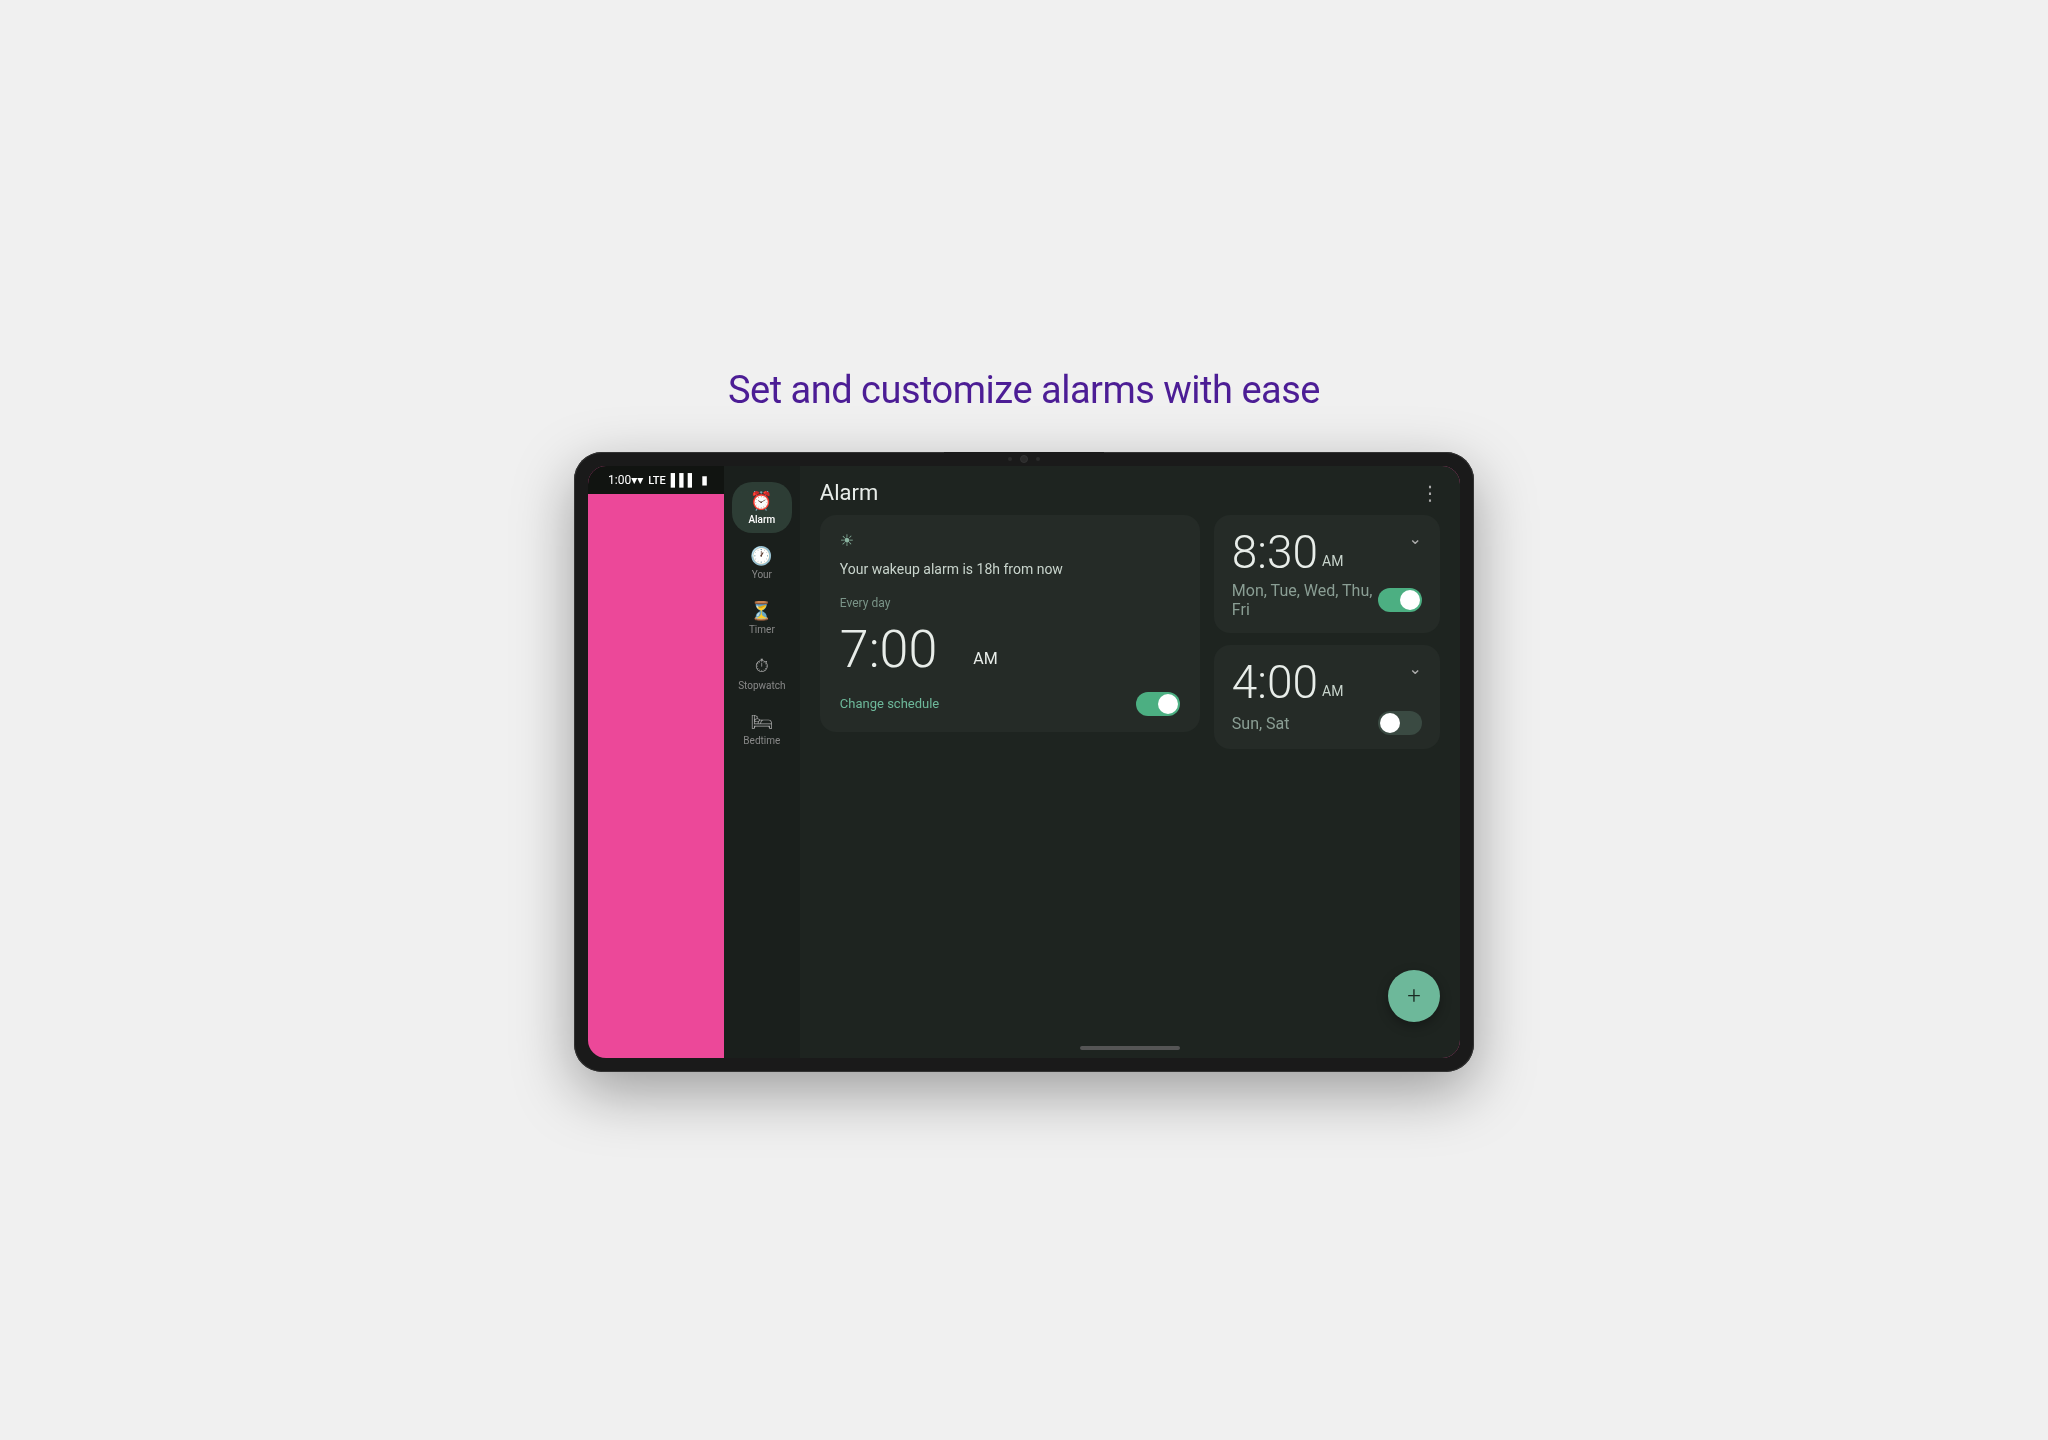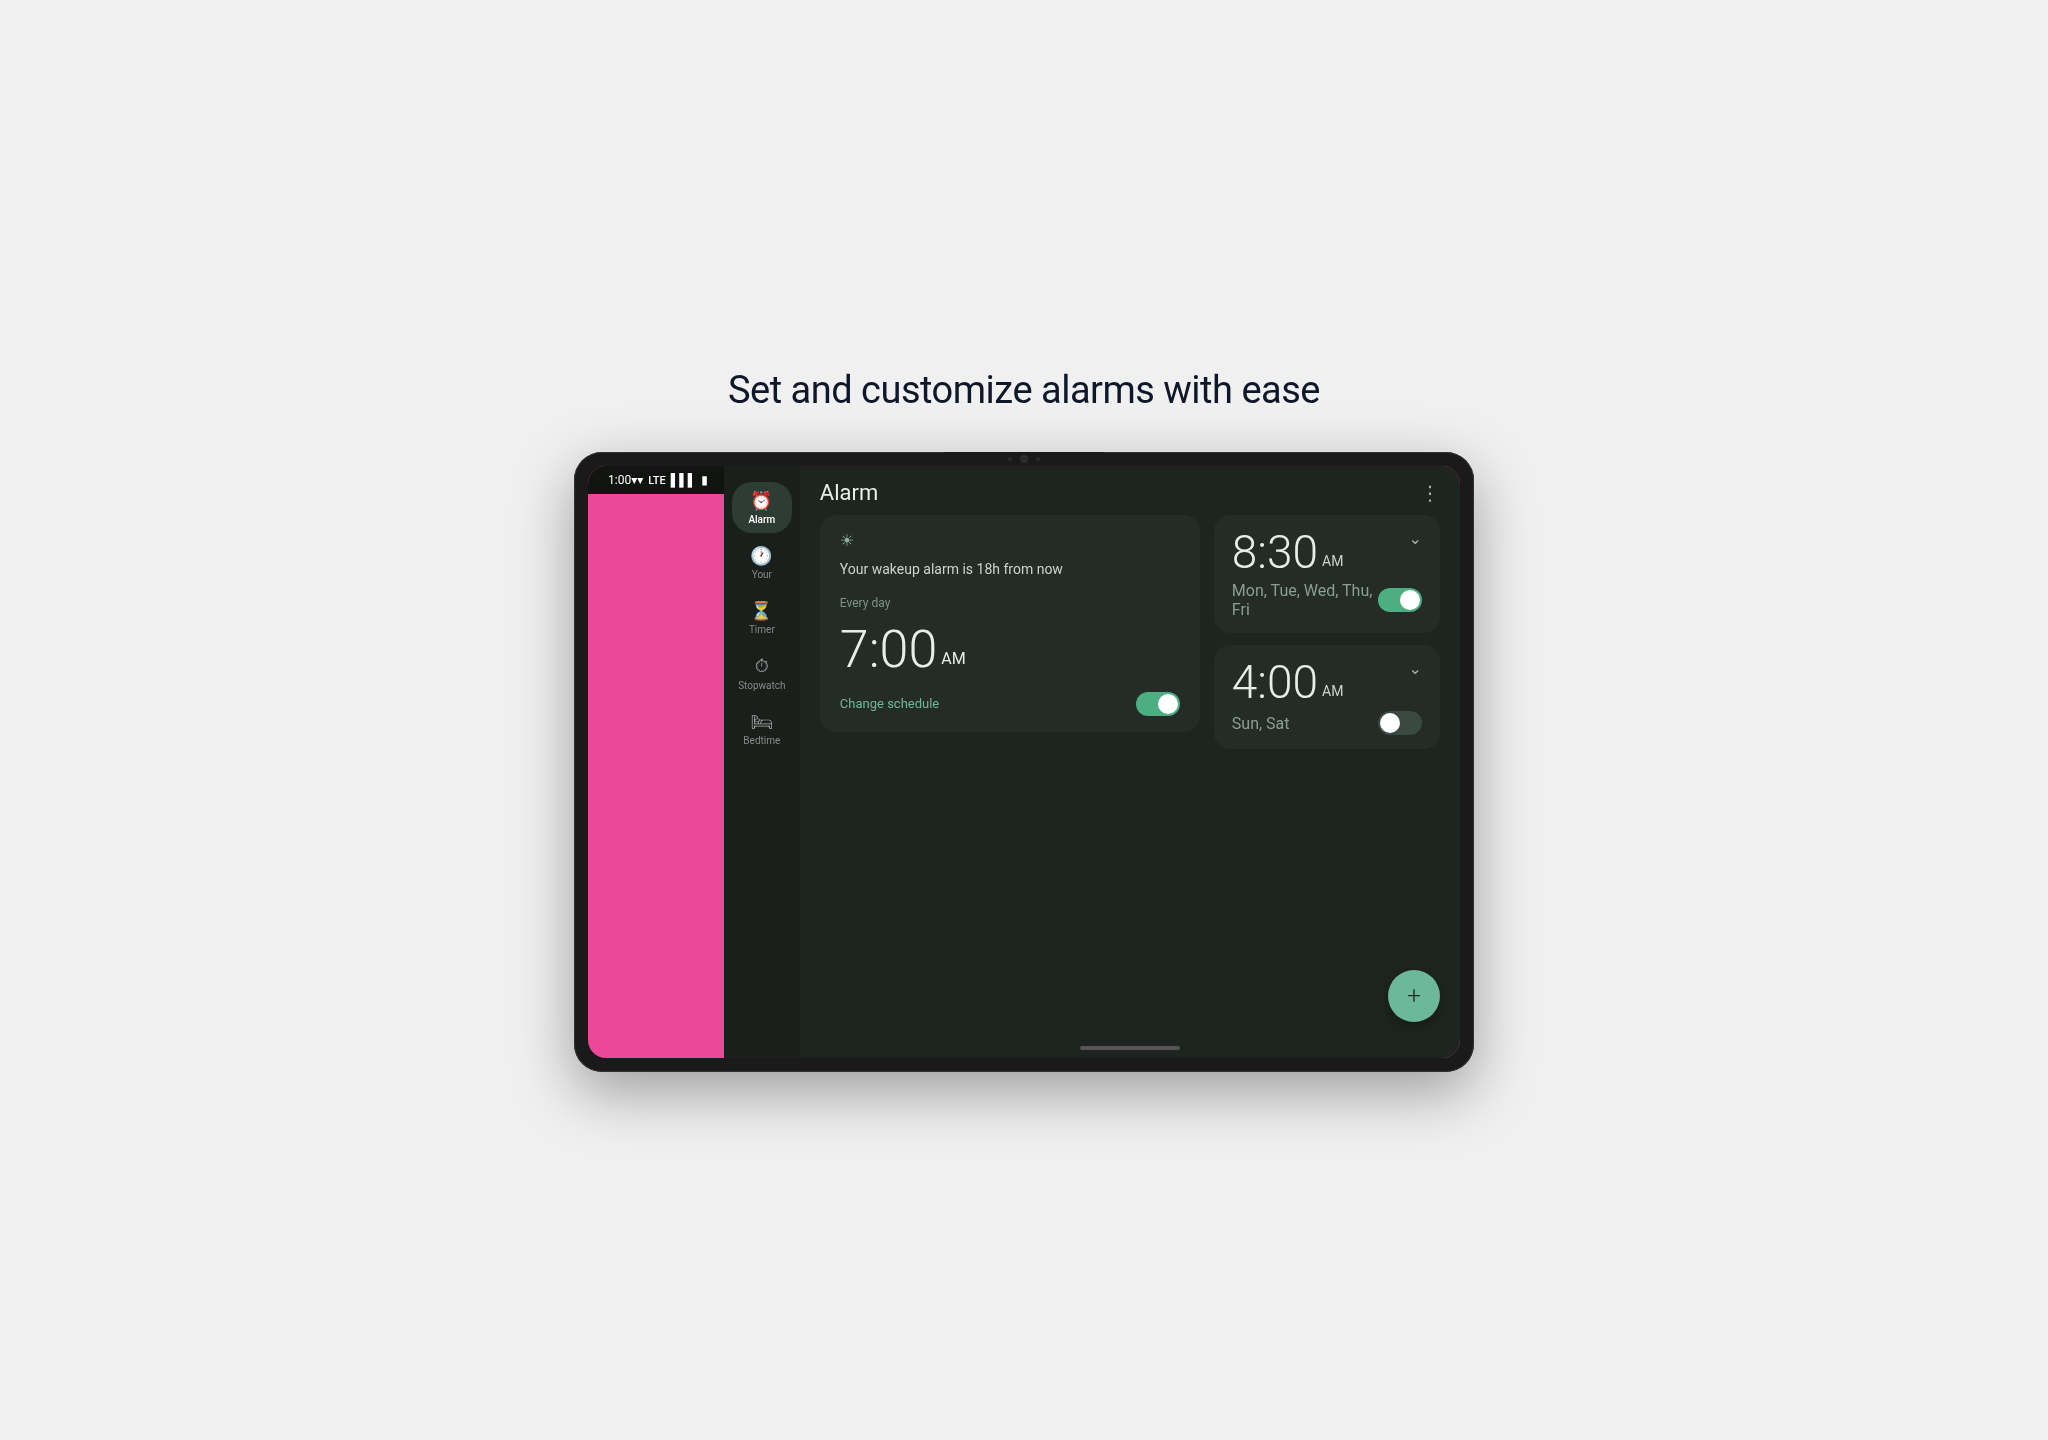--- a/index.html
+++ b/index.html
@@ -10,21 +10,21 @@
       flex-direction: column;
       align-items: center;
       justify-content: center;
       min-height: 100vh;
       padding: 40px 20px;
     }
 
     .page-title {
       font-size: 38px;
       font-weight: 400;
-      color: #0f172a;
+      color: #4c1d95;
       margin-bottom: 40px;
       letter-spacing: -0.5px;
     }
 
     
     .tablet-shell {
       width: 900px;
       height: 620px;
       background: #1a1a1a;
       border-radius: 28px;
@@ -219,20 +219,21 @@
     .wakeup-schedule-label {
       color: #7a9488;
       font-size: 12px;
       margin-bottom: 14px;
     }
 
     .wakeup-time-row {
       display: flex;
       align-items: flex-end;
       margin-bottom: 16px;
+      gap: 32px;
     }
     .wakeup-time-hour {
       color: #e8ede9;
       font-size: 52px;
       font-weight: 300;
       line-height: 1;
     }
     .wakeup-time-suffix {
       color: #e8ede9;
       font-size: 16px;

